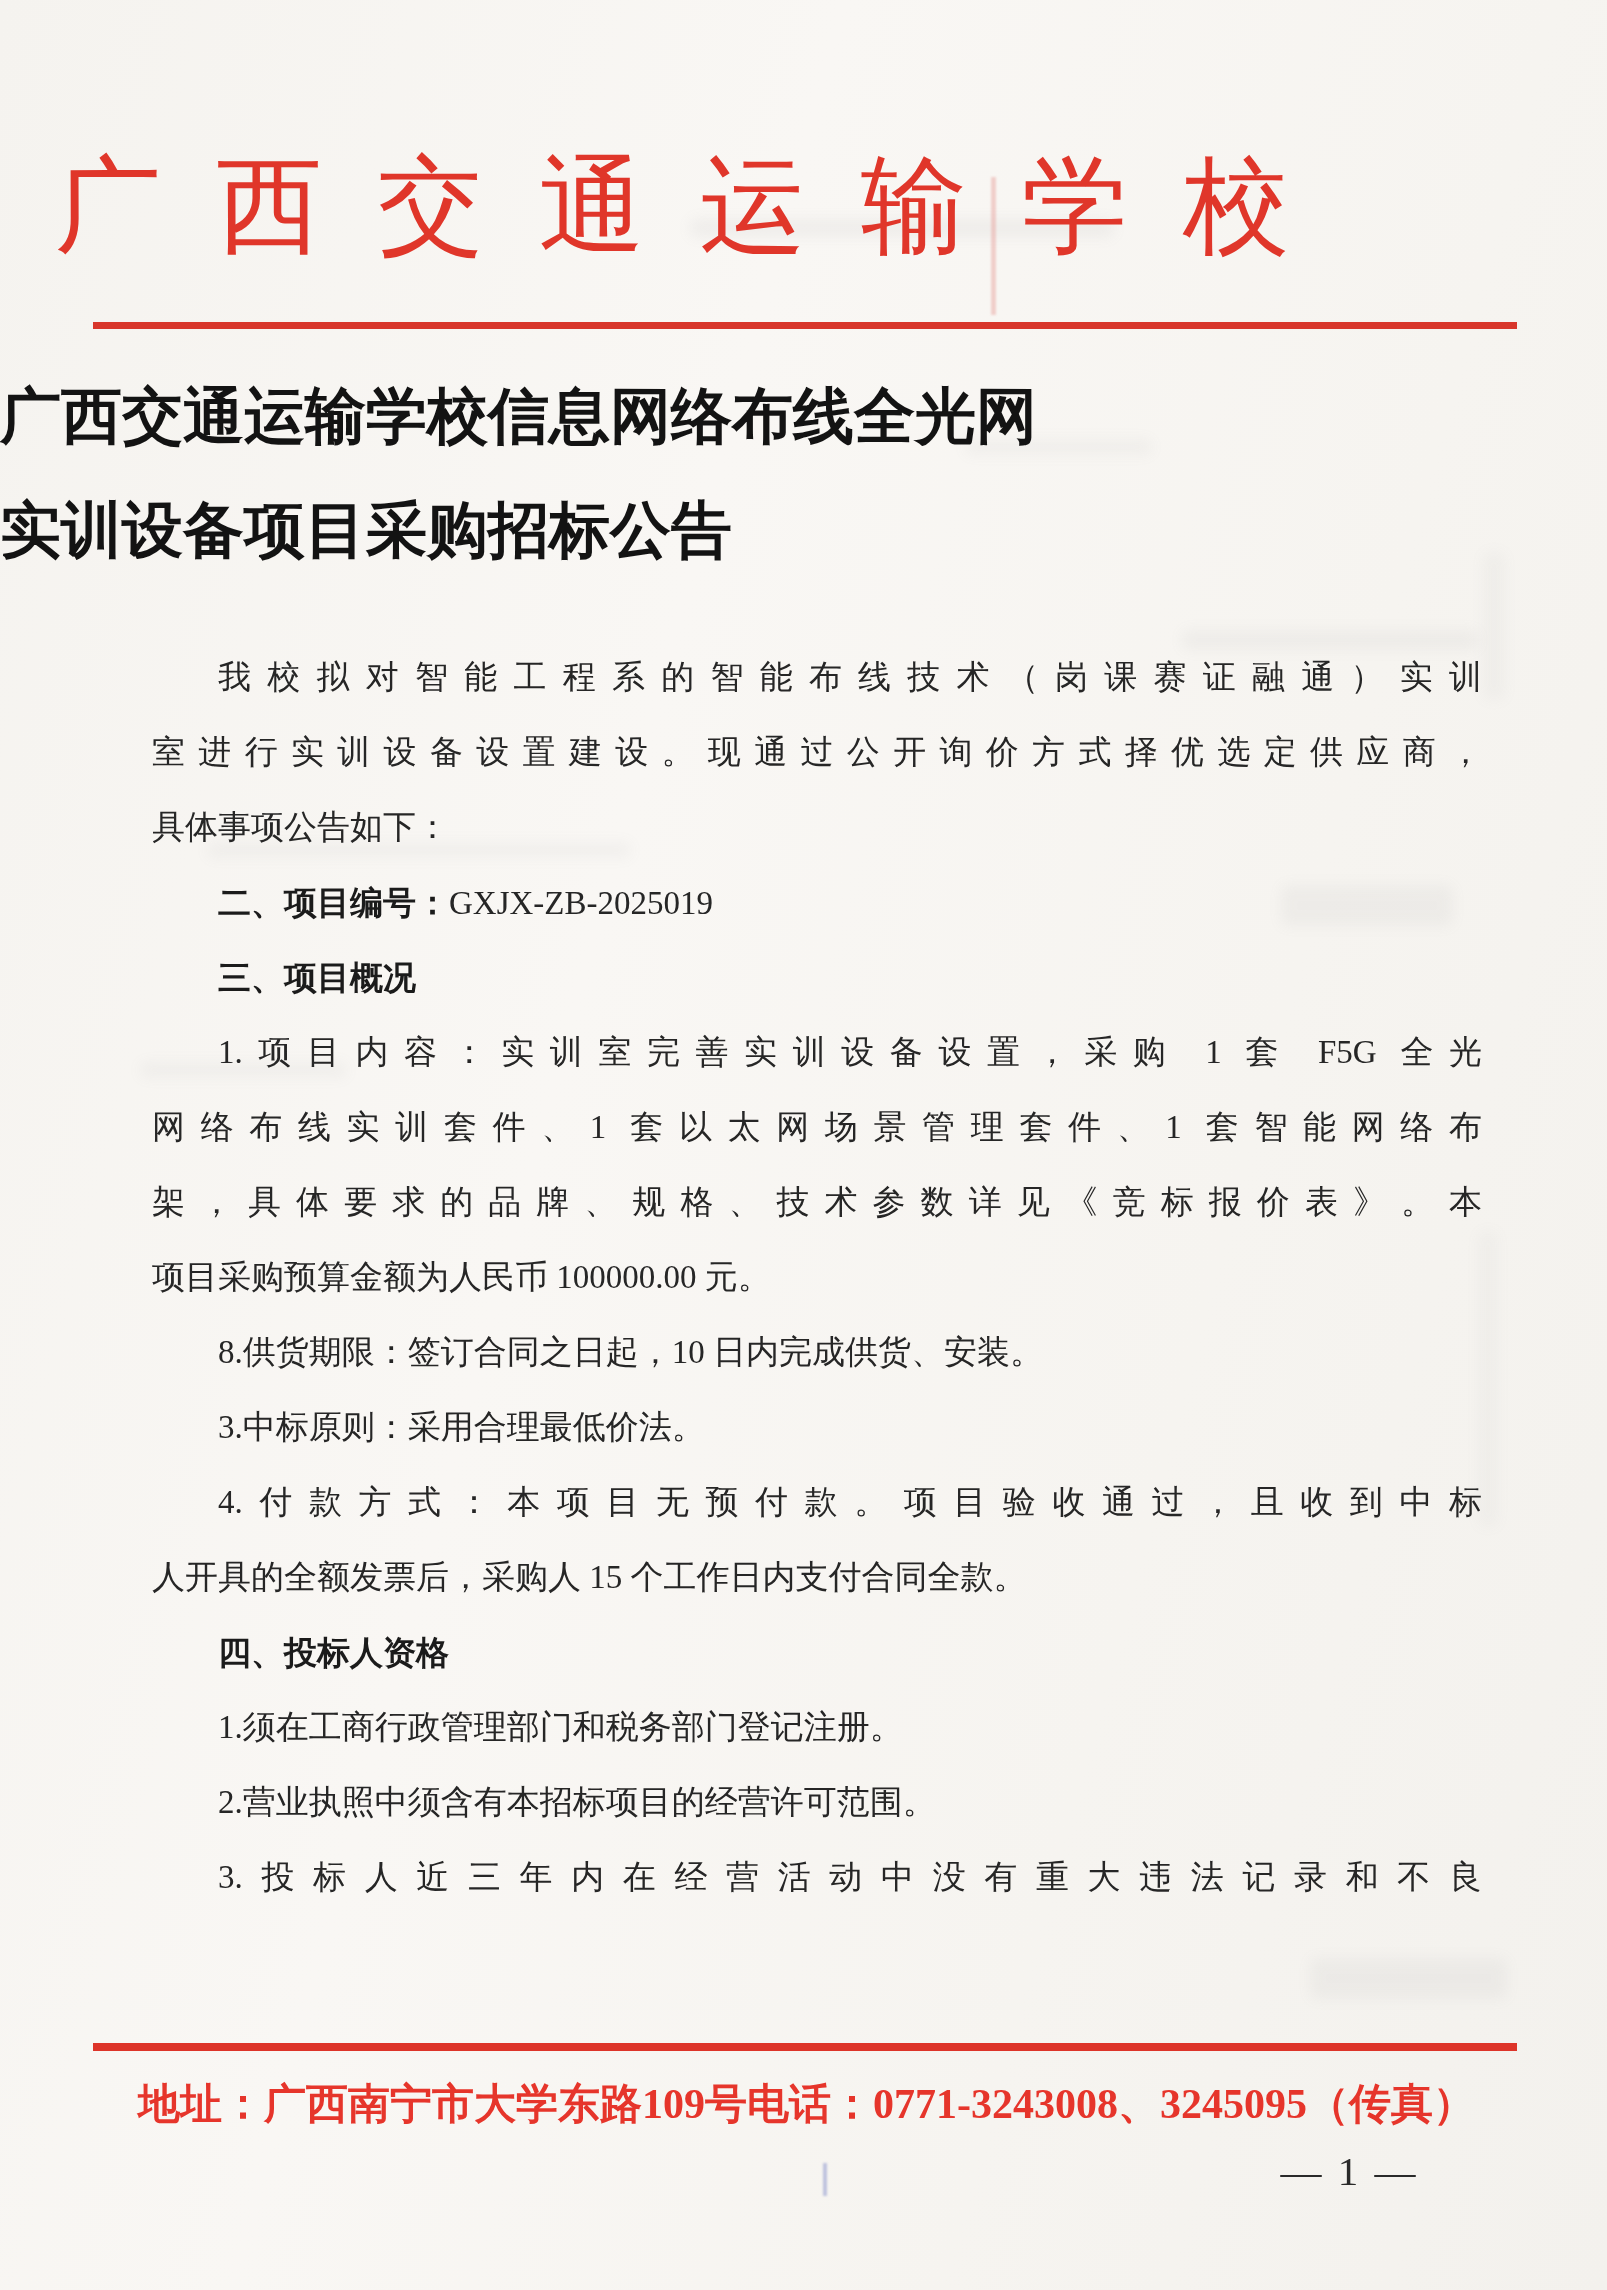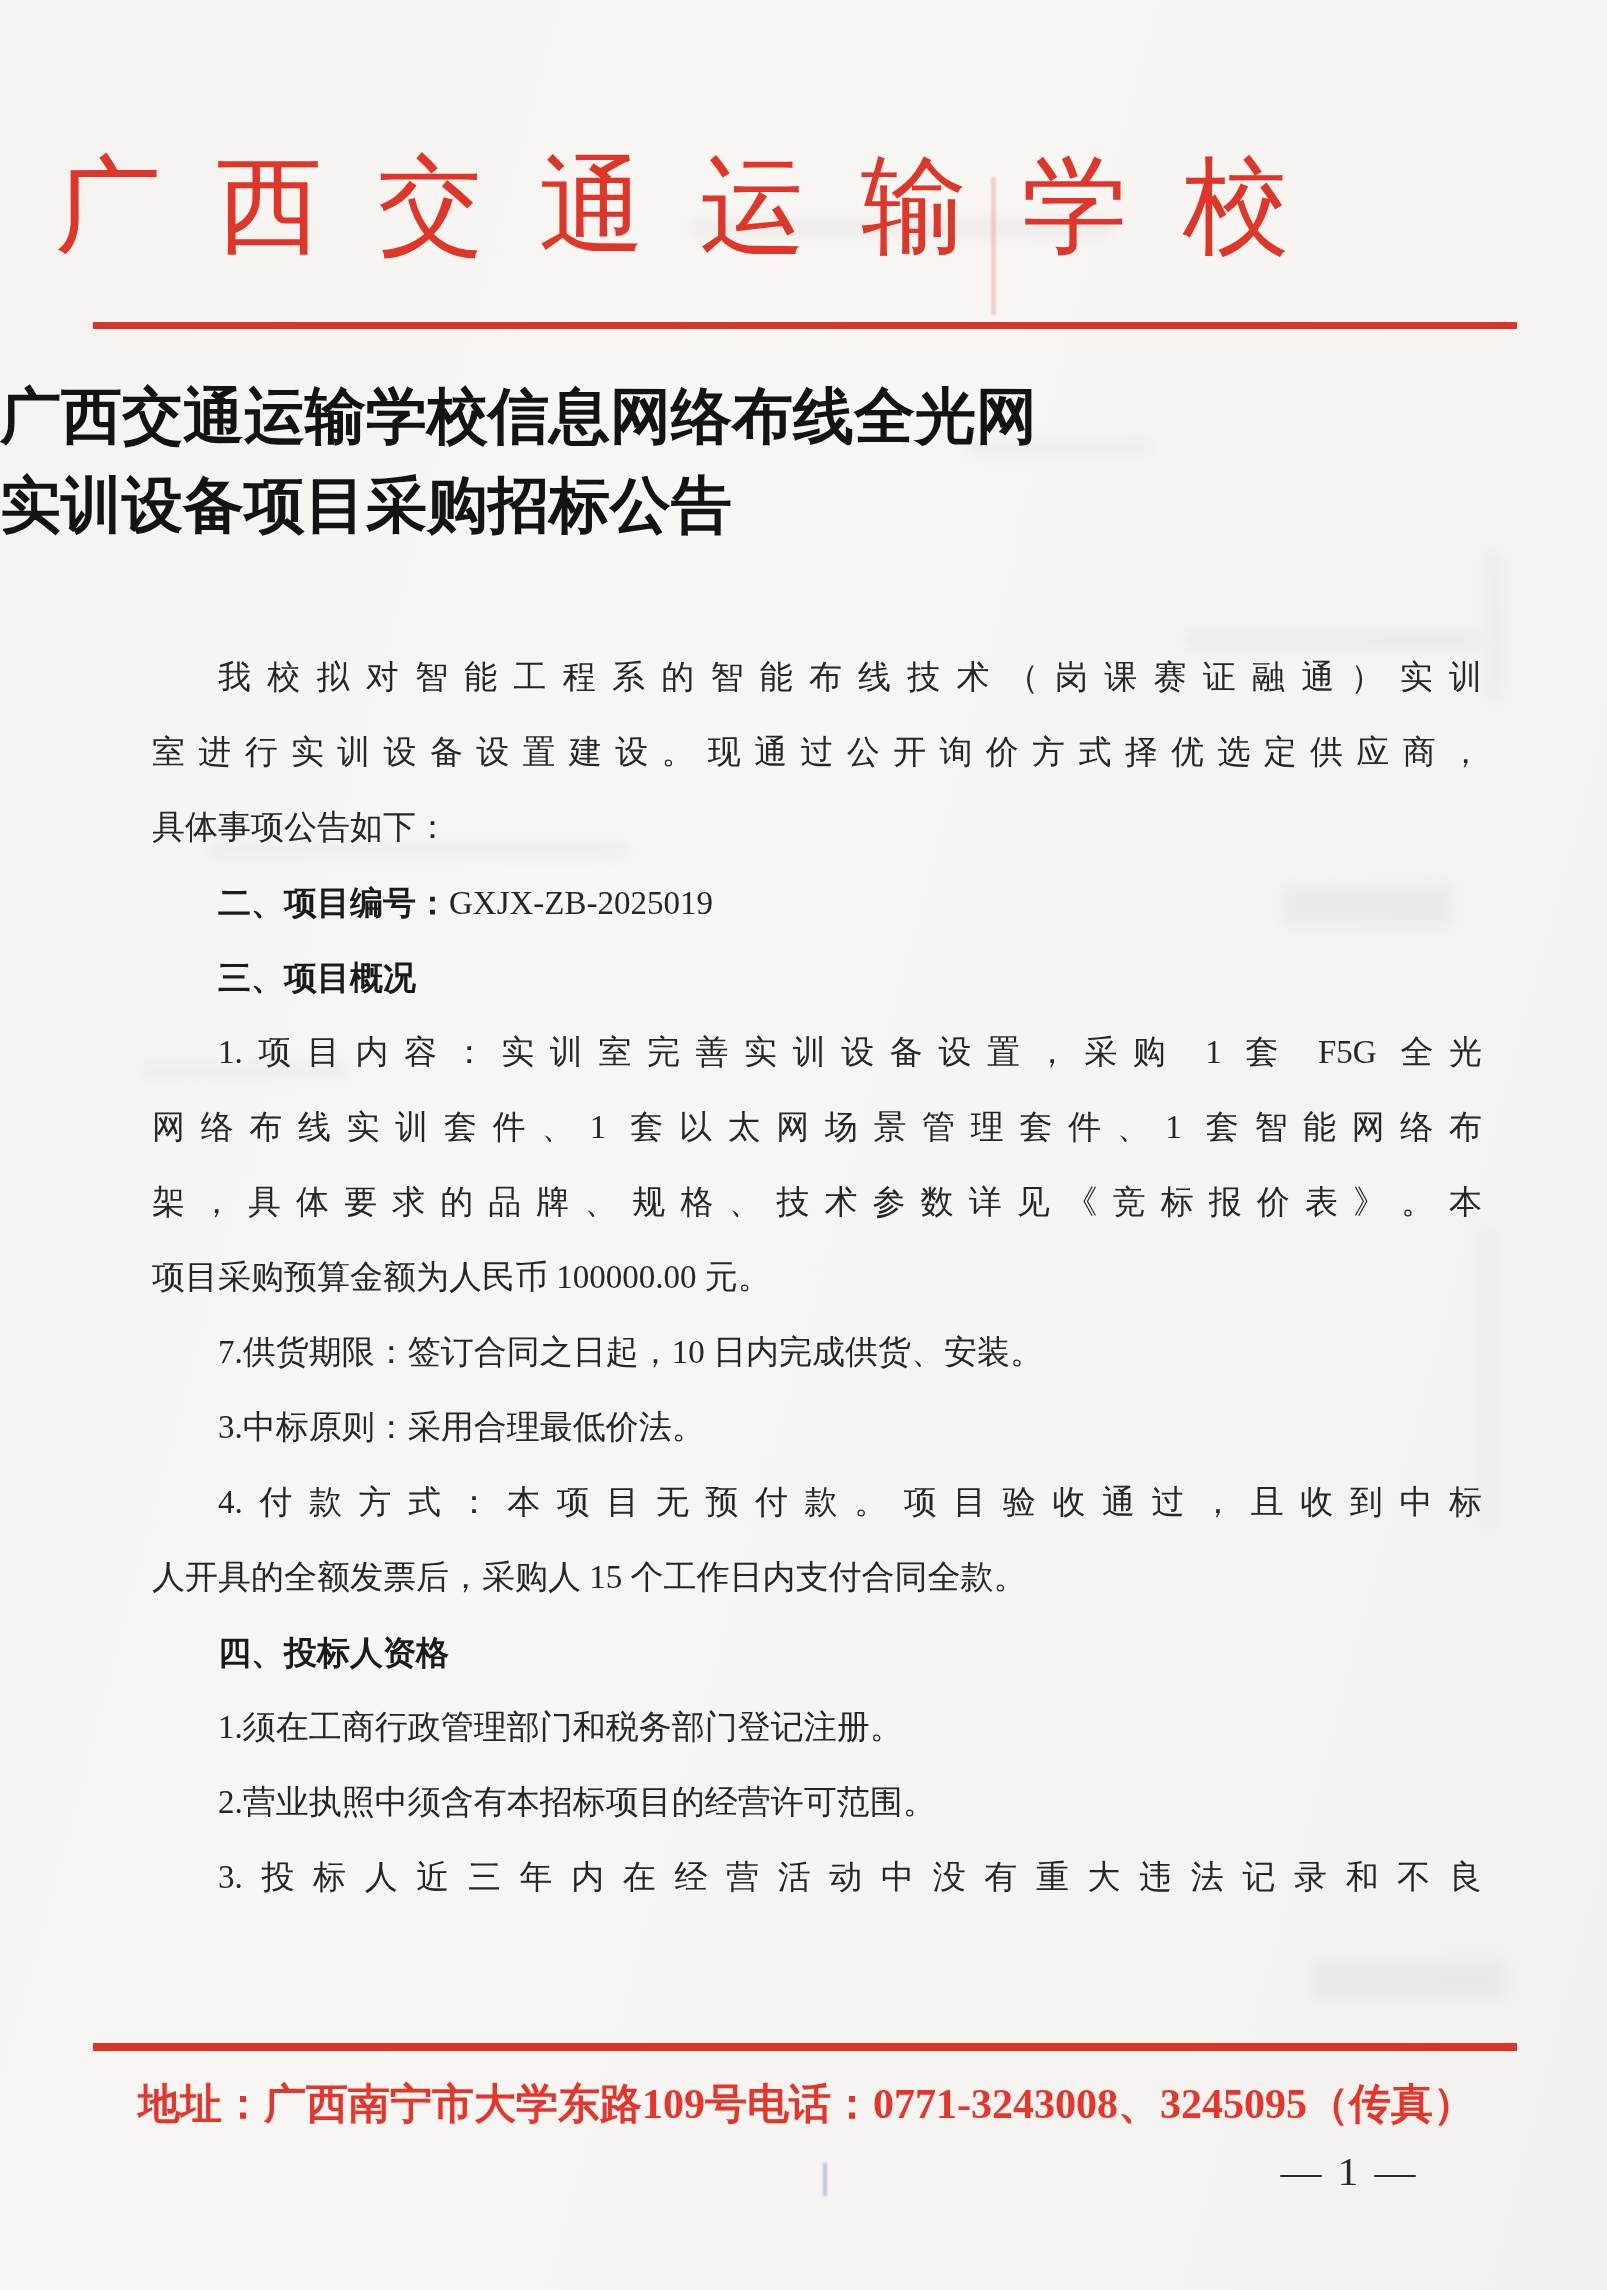--- a/index.html
+++ b/index.html
@@ -18,21 +18,21 @@
     text-align:left;white-space:nowrap;
     font-size:106px;font-weight:400;color:#e0362a;
     letter-spacing:.52em;padding-left:.52em;line-height:1.6;
   }
   .rule{position:absolute;left:93px;right:91px;background:#d8362b;}
   .rule-top{top:322px;height:6.9px;}
   .rule-bottom{top:2043px;height:7.9px;background:#dd3429;}
   
   .doc-title{position:absolute;top:386px;left:0;right:0;text-align:left;color:#131313;font-weight:700;}
   .doc-title .t1{font-size:61px;line-height:1;}
-  .doc-title .t2{font-size:61px;line-height:1;margin-top:28px;}
+  .doc-title .t2{font-size:61px;line-height:1;margin-top:53px;}
   
   .body{position:absolute;top:640px;left:152px;width:1330px;font-size:33px;}
   .bline{height:75px;line-height:75px;}
   .bline.indent{text-indent:2em;}
   .bline.fill{text-align:justify;text-align-last:justify;}
   .b{font-family:"Liberation Sans","DejaVu Sans",sans-serif;font-weight:700;color:#1b1b1b;}
   
   .footer{
     position:absolute;top:2080px;left:138px;right:138px;
     display:flex;justify-content:space-between;align-items:baseline;
@@ -82,21 +82,21 @@
   <div class="body">
       <div class="bline indent fill"><span>我校拟对智能工程系的智能布线技术（岗课赛证融通）实训</span></div>
       <div class="bline fill"><span>室进行实训设备设置建设。现通过公开询价方式择优选定供应商，</span></div>
       <div class="bline"><span>具体事项公告如下：</span></div>
       <div class="bline indent"><span class="b">二、项目编号：</span><span>GXJX-ZB-2025019</span></div>
       <div class="bline indent"><span class="b">三、项目概况</span></div>
       <div class="bline indent fill"><span>1.项目内容：实训室完善实训设备设置，采购 1 套 F5G 全光</span></div>
       <div class="bline fill"><span>网络布线实训套件、1 套以太网场景管理套件、1 套智能网络布</span></div>
       <div class="bline fill"><span>架，具体要求的品牌、规格、技术参数详见《竞标报价表》。本</span></div>
       <div class="bline"><span>项目采购预算金额为人民币 100000.00 元。</span></div>
-      <div class="bline indent"><span>7.供货期限：签订合同之日起，10 日内完成供货、安装。</span></div>
+      <div class="bline indent"><span>8.供货期限：签订合同之日起，10 日内完成供货、安装。</span></div>
       <div class="bline indent"><span>3.中标原则：采用合理最低价法。</span></div>
       <div class="bline indent fill"><span>4.付款方式：本项目无预付款。项目验收通过，且收到中标</span></div>
       <div class="bline"><span>人开具的全额发票后，采购人 15 个工作日内支付合同全款。</span></div>
       <div class="bline indent"><span class="b">四、投标人资格</span></div>
       <div class="bline indent"><span>1.须在工商行政管理部门和税务部门登记注册。</span></div>
       <div class="bline indent"><span>2.营业执照中须含有本招标项目的经营许可范围。</span></div>
       <div class="bline indent fill"><span>3.投标人近三年内在经营活动中没有重大违法记录和不良</span></div>
     </div>
 
   <div class="rule rule-bottom"></div>

